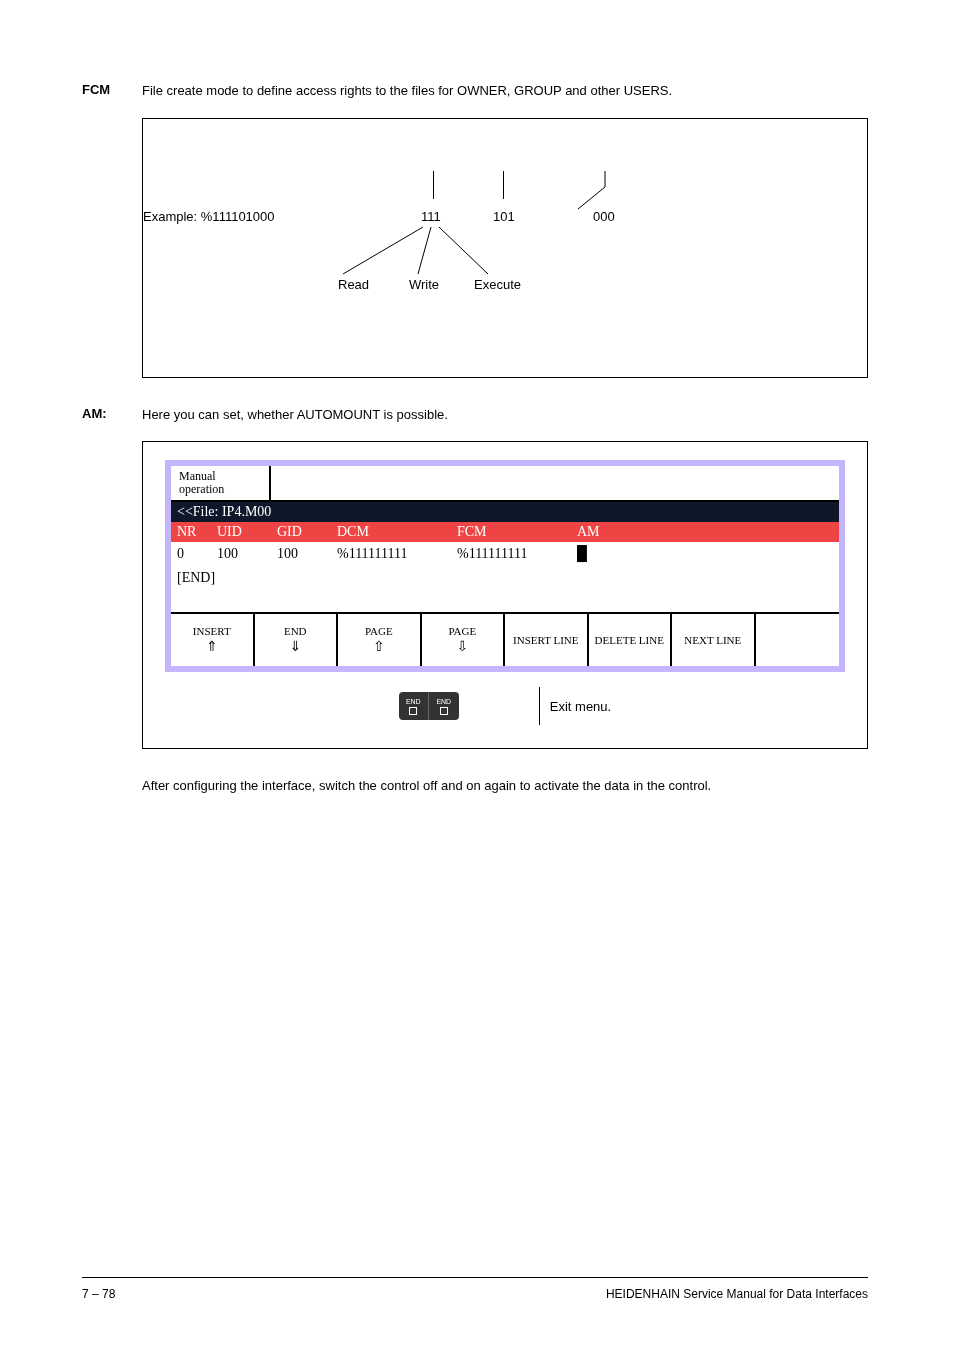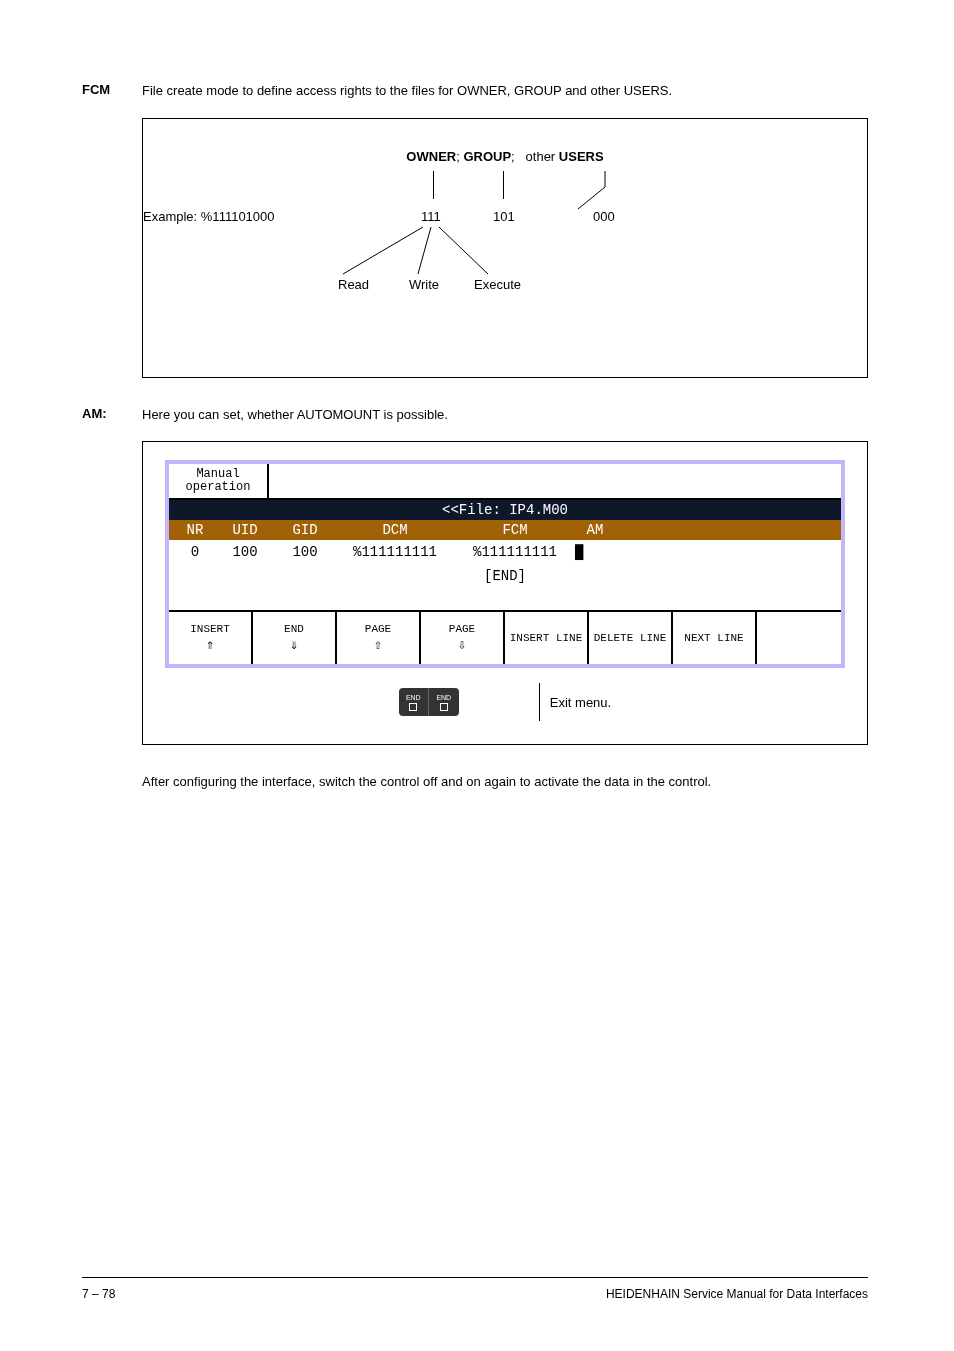--- a/index.html
+++ b/index.html
@@ -65,25 +65,24 @@
   .bottom-note {
     position: absolute;
     left: 20px; right: 20px; bottom: 14px;
     display: flex;
     align-items: center;
   }
   .bottom-note .bar { width: 1px; height: 42px; background: #000; margin: 0 10px; }
   
   .am-box { padding: 18px 22px 22px 22px; }
   .cnc-window {
-    border: 4px solid #c4b5fd;
-    font-family: Liberation Mono, monospace;
+    border: 6px solid #c4b5fd;
+    font-family: Liberation Serif, serif;
     font-size: 14px;
     overflow: hidden;
-    text-align: center;
   }
   .cnc-top { display: flex; }
   .cnc-mode {
     border-right: 2px solid #000;
     padding: 4px 8px;
     width: 100px;
     font-size: 12px;
     line-height: 1.1;
   }
   .cnc-title {
@@ -91,21 +90,21 @@
     font-size: 22px;
     letter-spacing: 3px;
   }
   .cnc-sub {
     padding: 0 12px 6px 12px;
     font-size: 18px;
     letter-spacing: 3px;
   }
   .cnc-body { border-top: 2px solid #000; }
   .inv { background: #0f172a; color: #fff; padding: 2px 6px; white-space: pre; }
-  .invrow { background:#a16207; color:#fff; padding:2px 6px; display:flex; }
+  .invrow { background:#ef4444; color:#fff; padding:2px 6px; display:flex; }
   .invrow span { display: inline-block; }
   .plain { padding: 4px 6px; white-space: pre; }
   .spacer { height: 22px; }
   .softkeys {
     border-top: 2px solid #000;
     display: flex;
   }
   .skcell {
     border-right: 2px solid #000;
     height: 52px;
@@ -159,26 +158,20 @@
 </style>
 </head>
 <body>
 
 <div class="row">
   <div class="label-col">FCM</div>
   <div class="text-col">File create mode to define access rights to the files for OWNER, GROUP and other USERS.</div>
 </div>
 
 <div class="frame fcm-box">
-  <div class="fcm-headerline">
-    <span class="ow">OWNER</span>;
-    <span class="ow">GROUP</span>;&nbsp;&nbsp;
-    <span>other</span>
-    <span class="ow">USERS</span>
-  </div>
 
   <div class="diag-line v1"></div>
   <div class="diag-line v2"></div>
 
   <svg width="620" height="190" style="position:absolute; left:0; top:0; pointer-events:none;">
     <line x1="462" y1="52" x2="462" y2="68" stroke="#000"></line>
     <line x1="462" y1="68" x2="435" y2="90" stroke="#000"></line>
 
     <line x1="280" y1="108" x2="200" y2="155" stroke="#000"></line>
     <line x1="288" y1="108" x2="275" y2="155" stroke="#000"></line>

